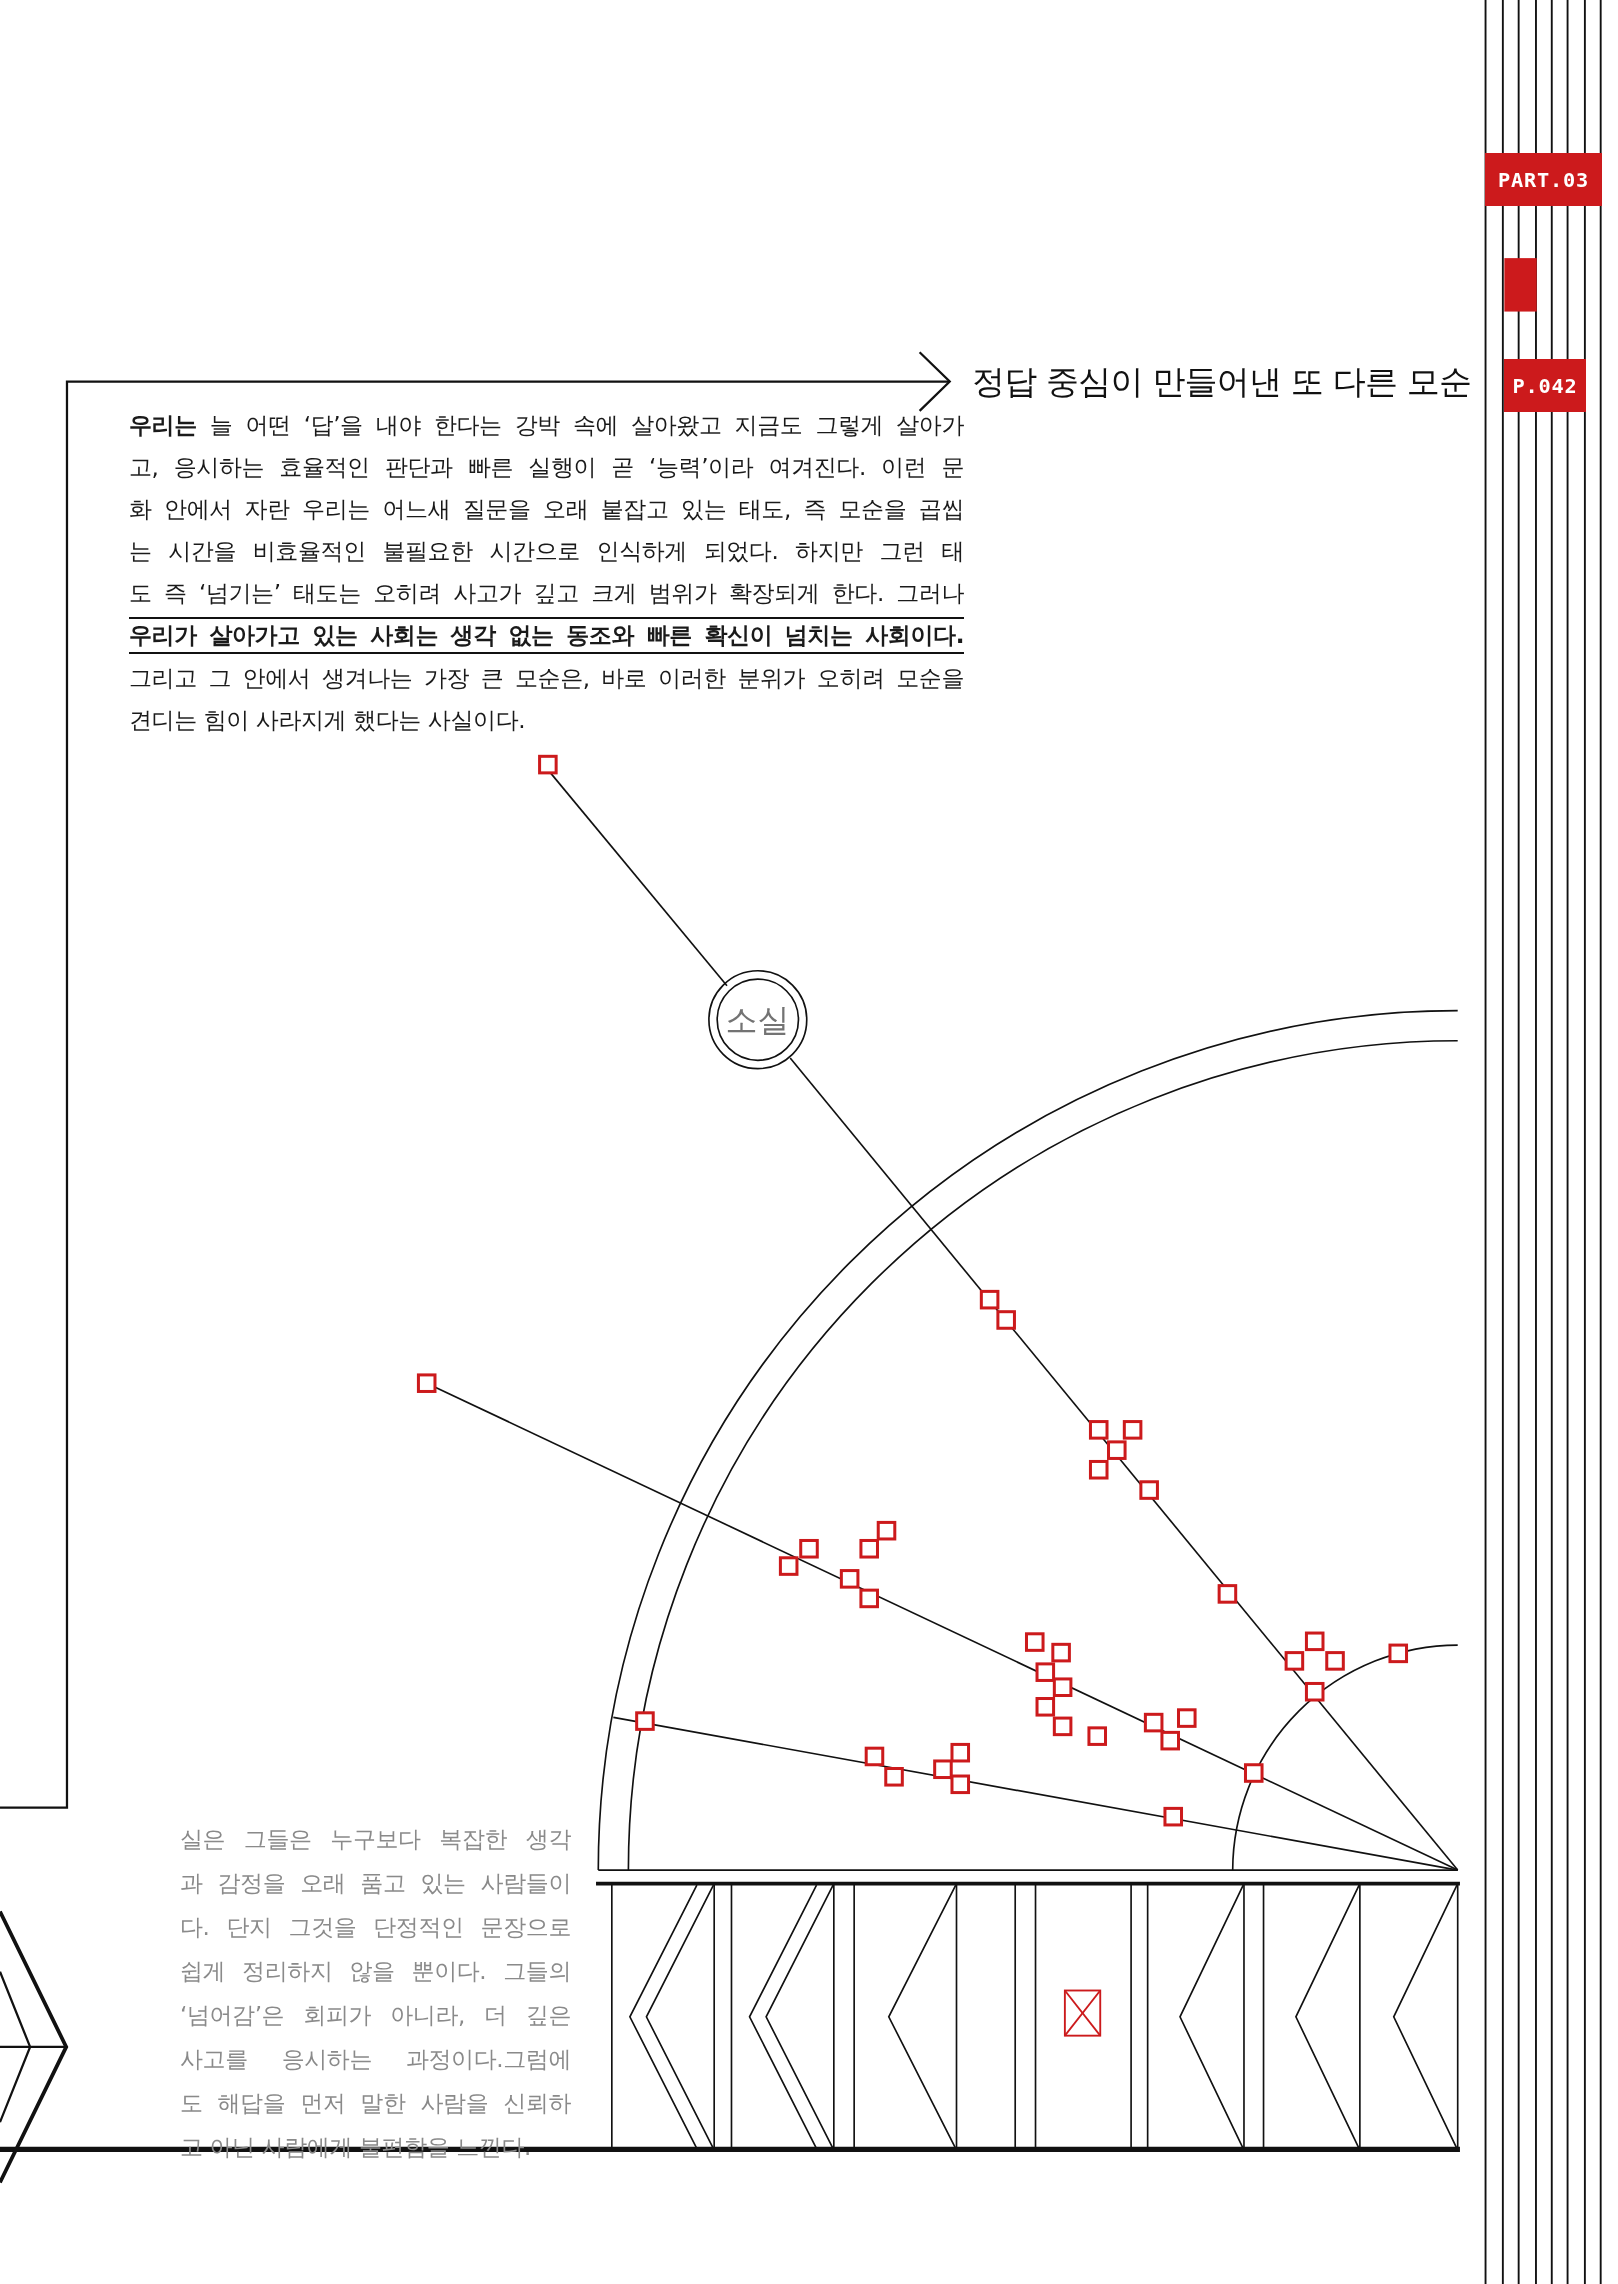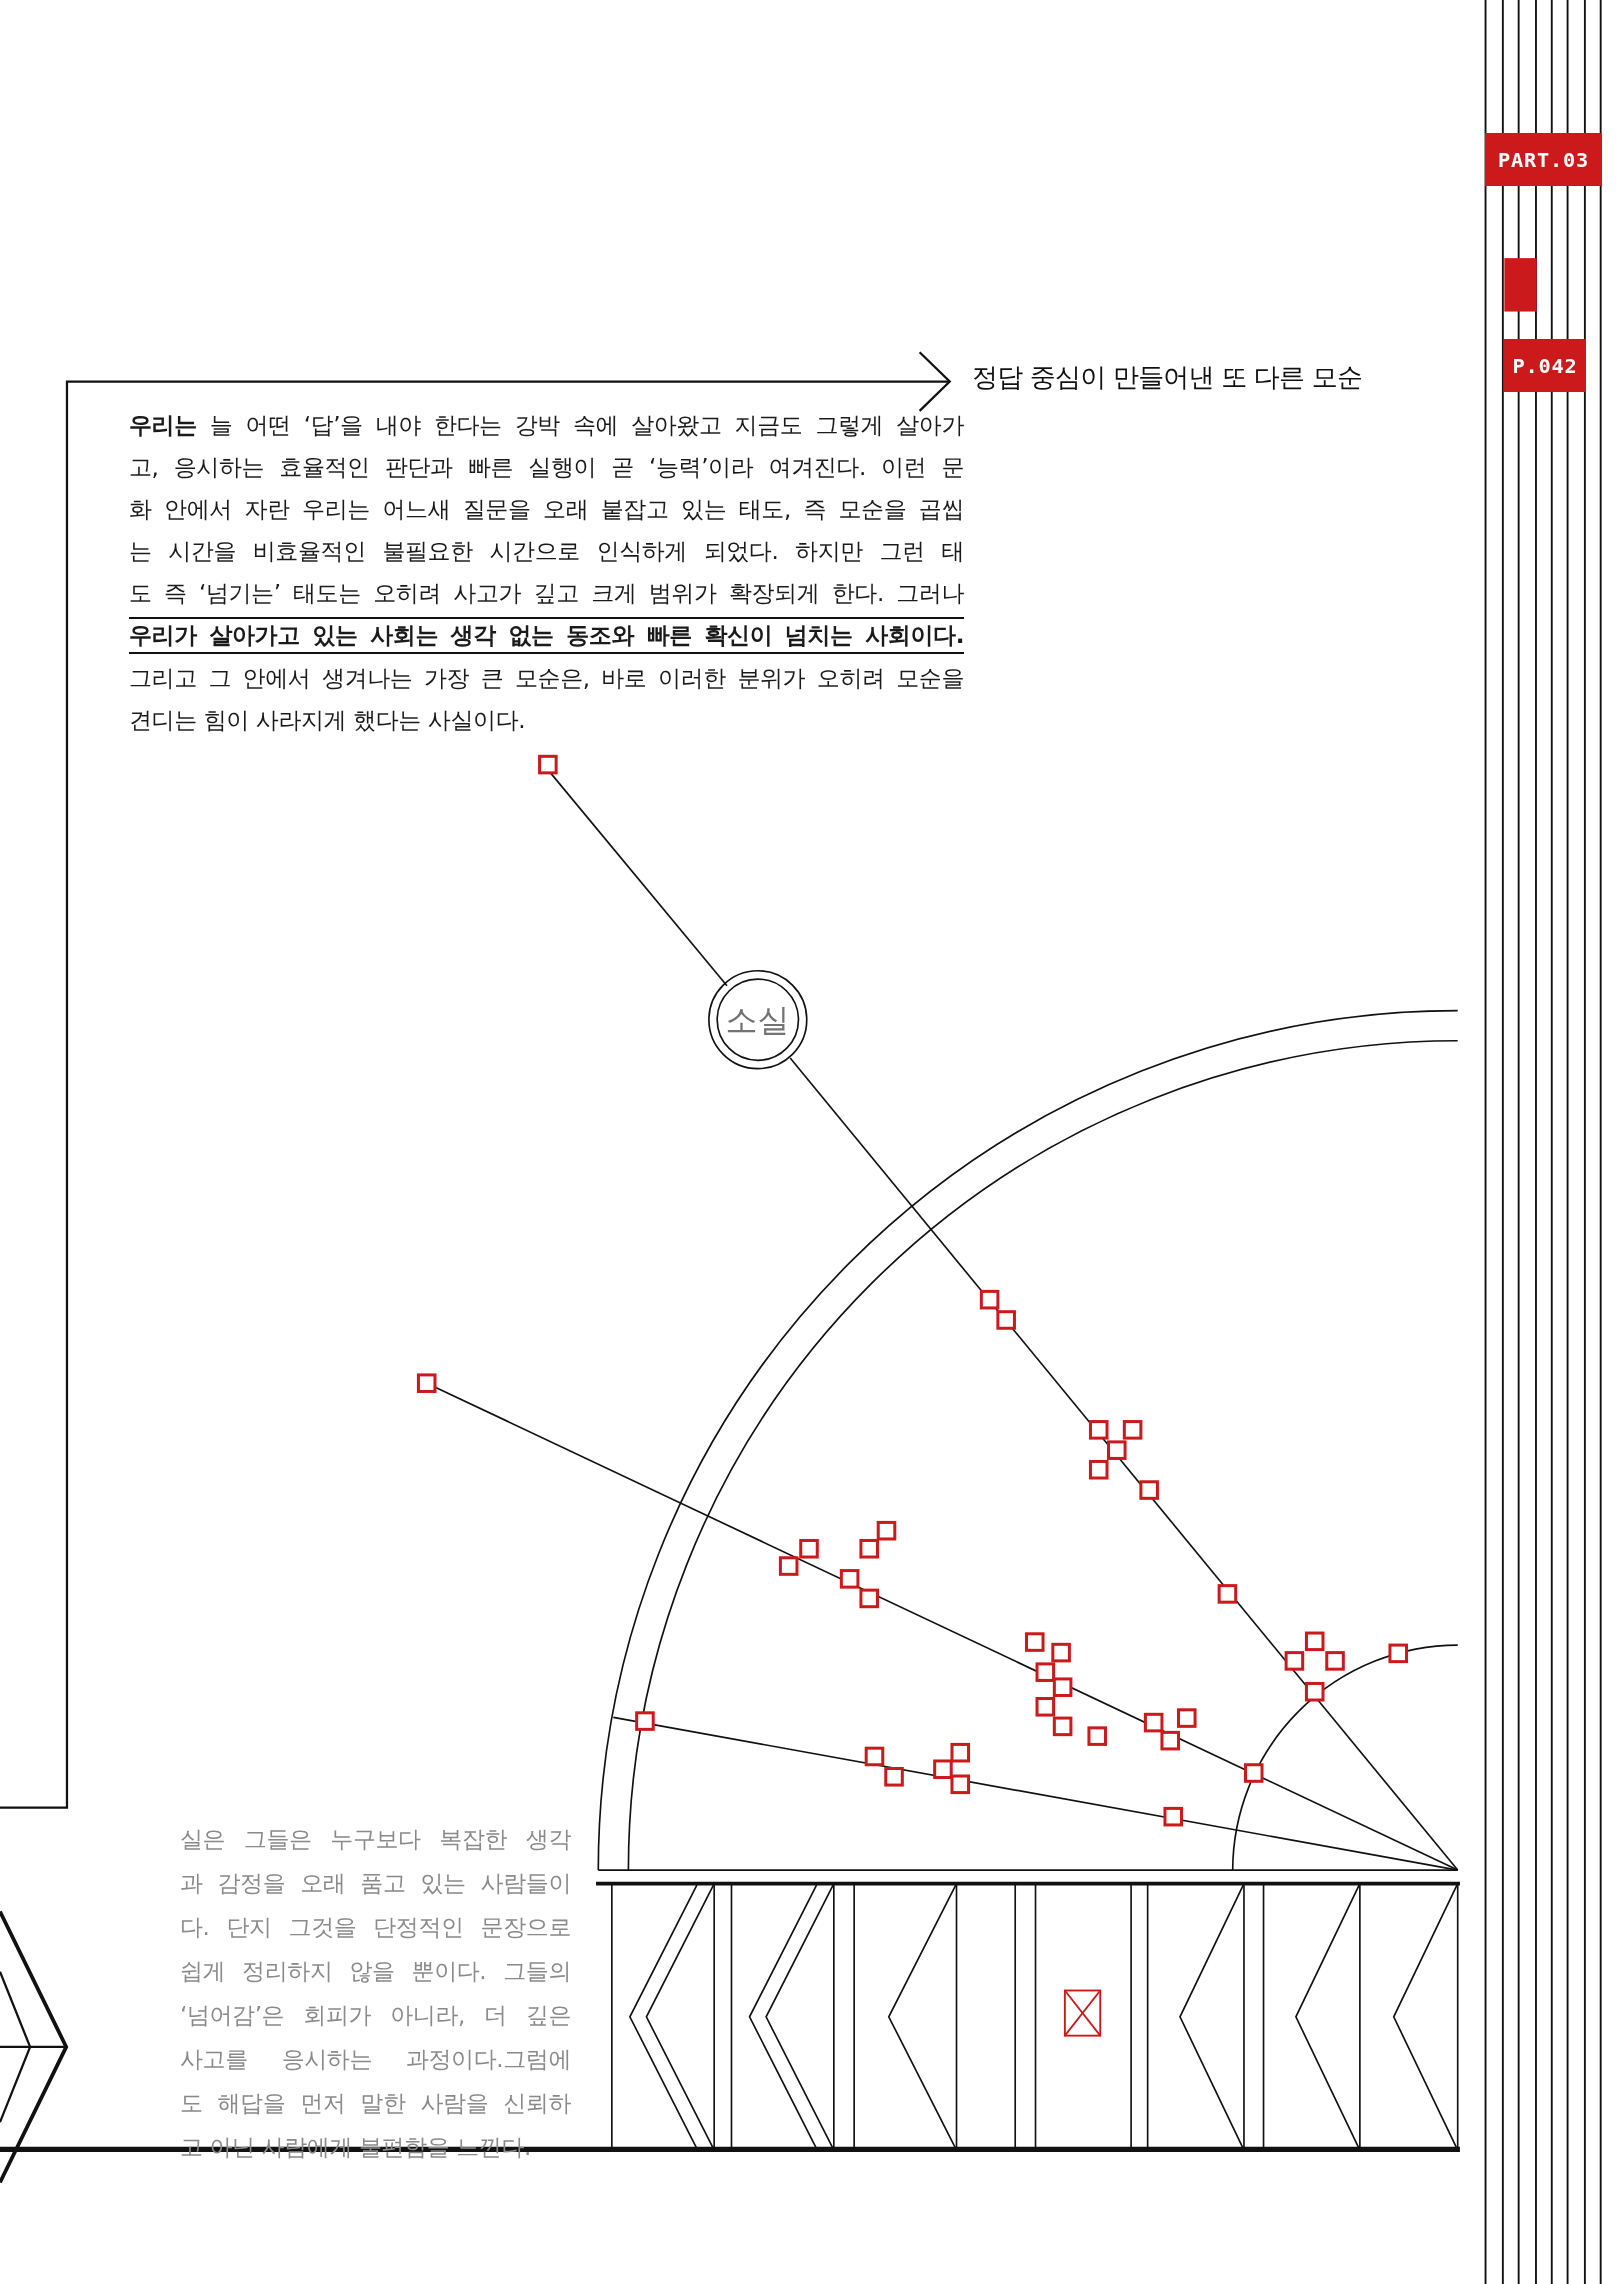--- a/index.html
+++ b/index.html
@@ -3,24 +3,25 @@
 <meta charset="utf-8">
 <style>
   html, body { margin:0; padding:0; background:#ffffff; }
   body { width:1618px; height:2284px; position:relative; overflow:hidden; font-family:"DejaVu Sans", sans-serif; }
   svg.layer { position:absolute; left:0; top:0; }
   .tag {
     position:absolute; background:#cc1a1c; color:#fff;
     font-family:"DejaVu Sans Mono", monospace; font-weight:bold;
     display:flex; align-items:center; justify-content:center;
     letter-spacing:0.8px;
+    margin-top:20px;
   }
   .subtitle {
     position:absolute; left:972px; top:360px;
-    font-size:26px; color:#111; white-space:nowrap; letter-spacing:-0.8px;
+    font-size:33px; color:#111; white-space:nowrap; letter-spacing:-0.8px;
   }
   .body-text {
     position:absolute; left:129px; top:404px; width:835px;
     font-size:23px; line-height:42px; color:#1a1a1a;
     text-align:justify; letter-spacing:-0.4px;
   }
   .body-text .line { display:block; white-space:nowrap; text-align-last:justify; text-align:justify; }
   .body-text .line.last { text-align-last:left; }
   .body-text b { font-weight:bold; }
   .emph {

